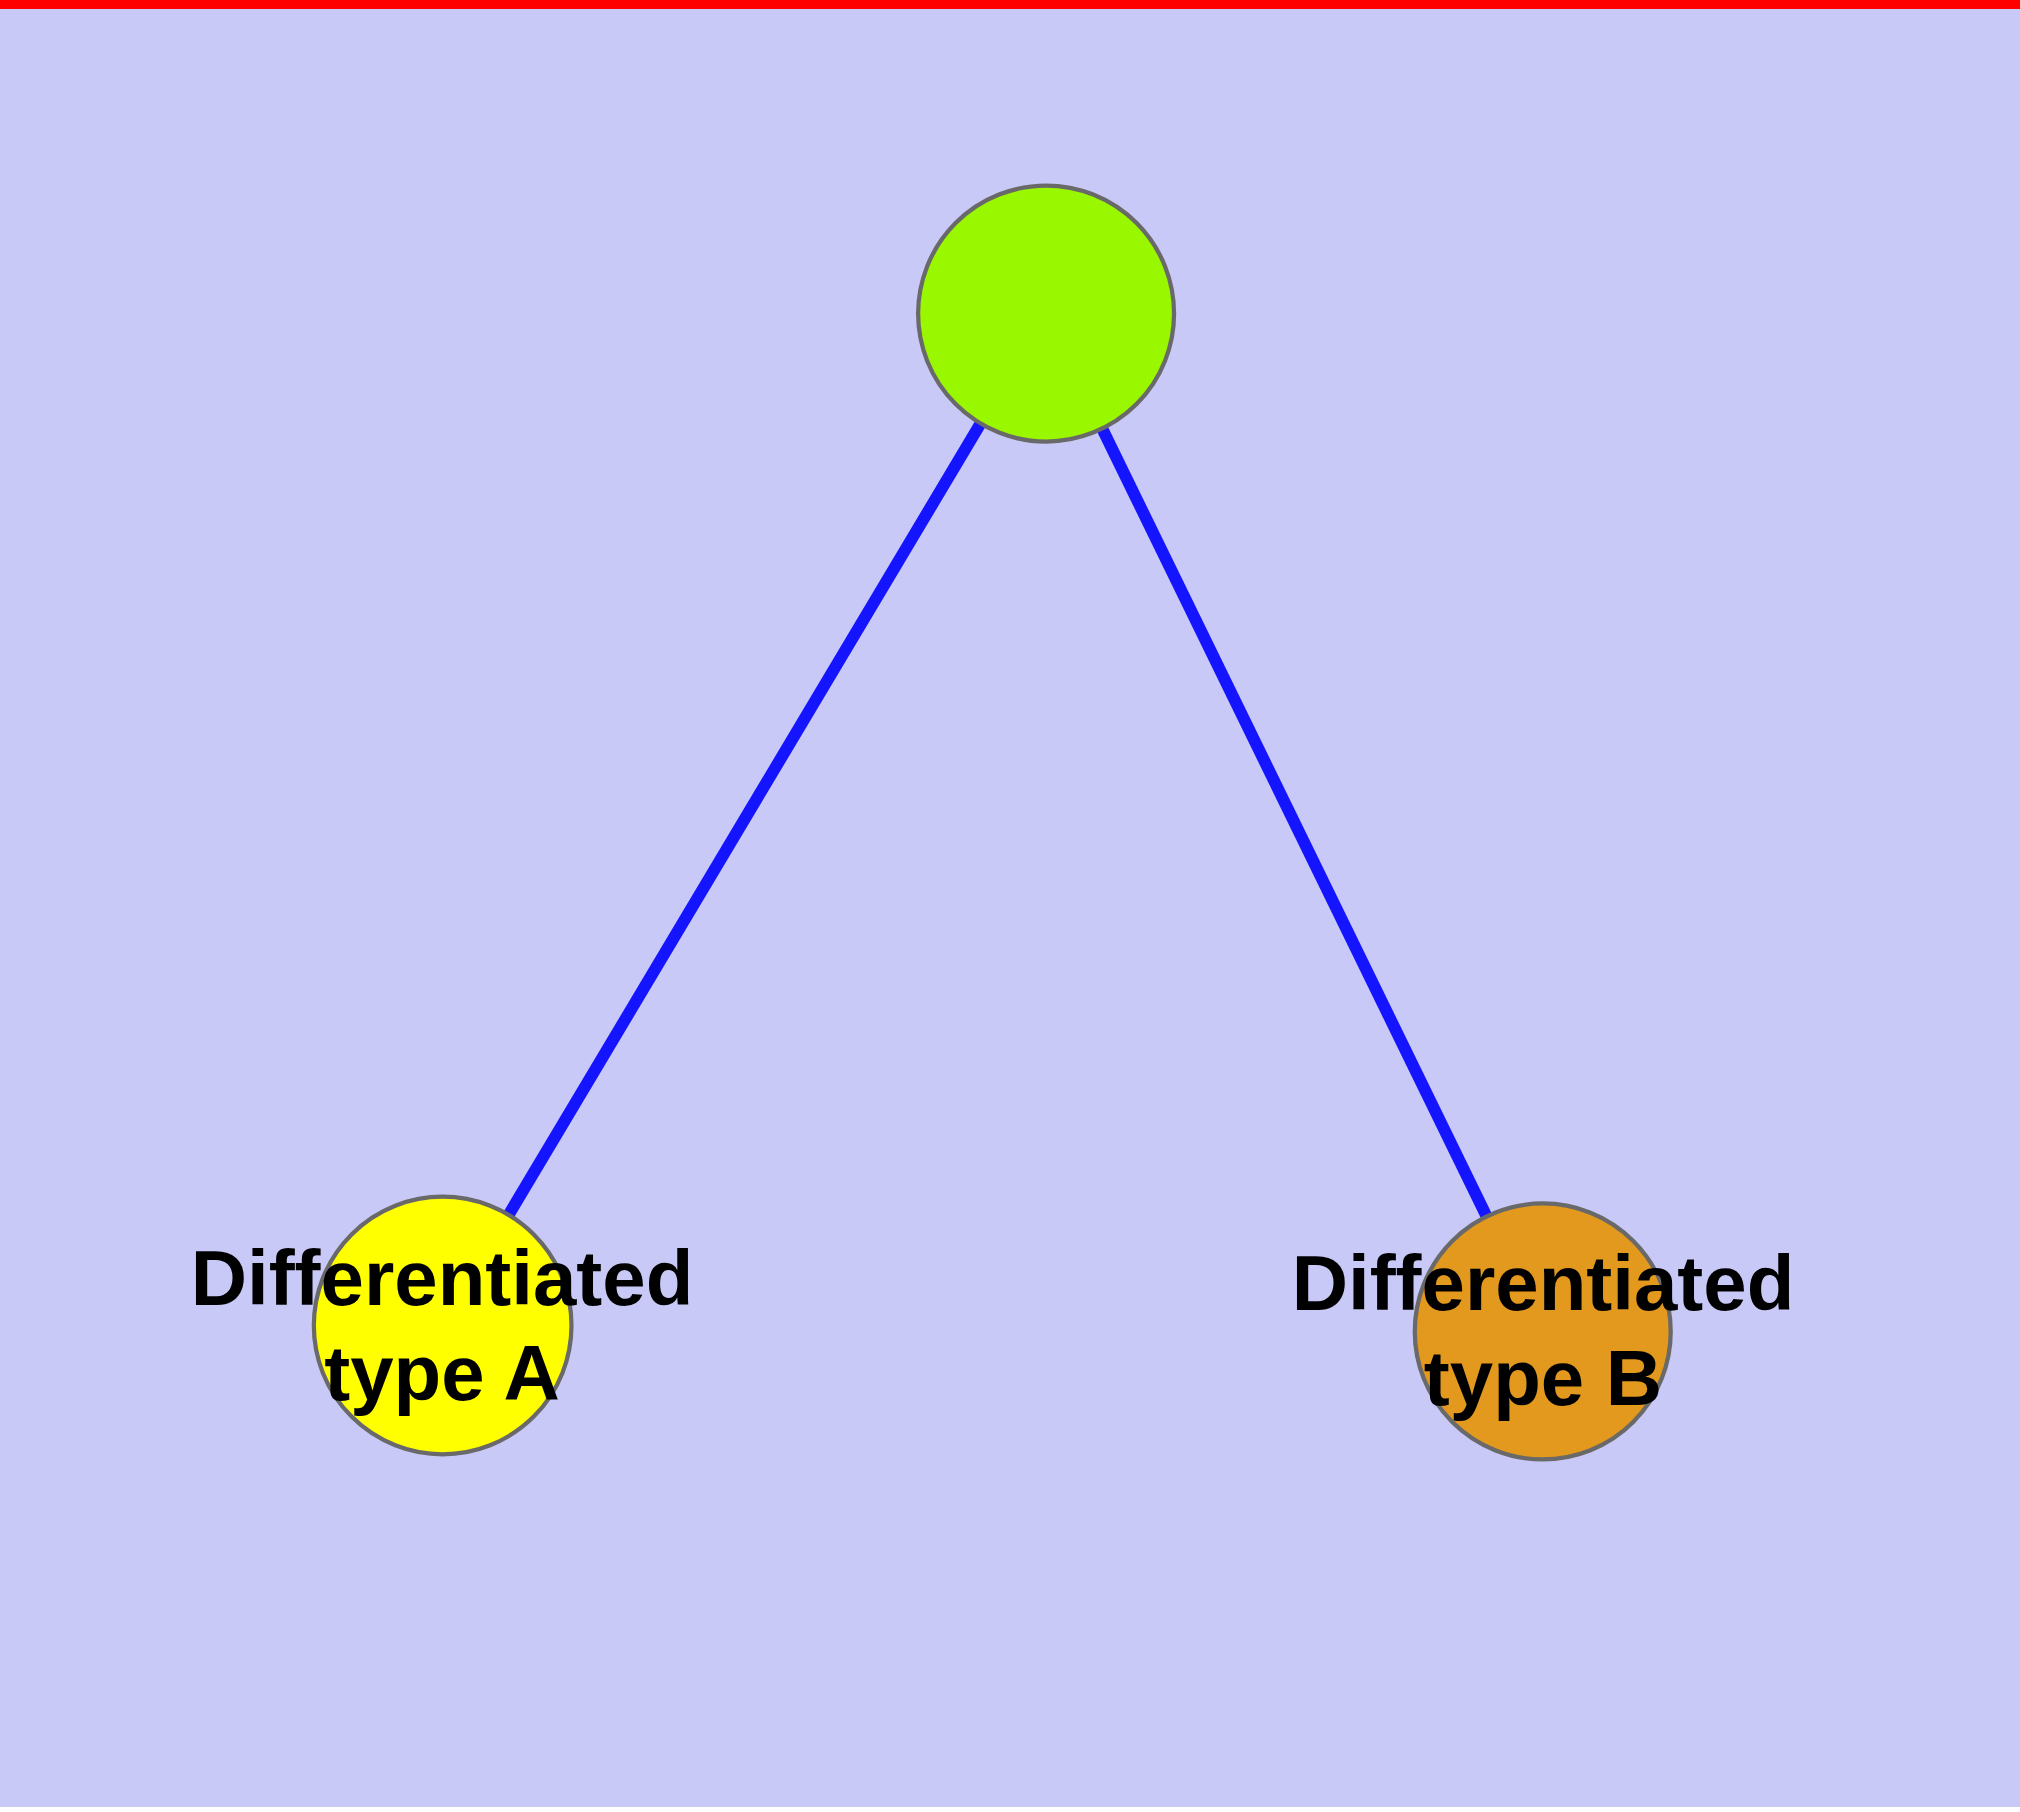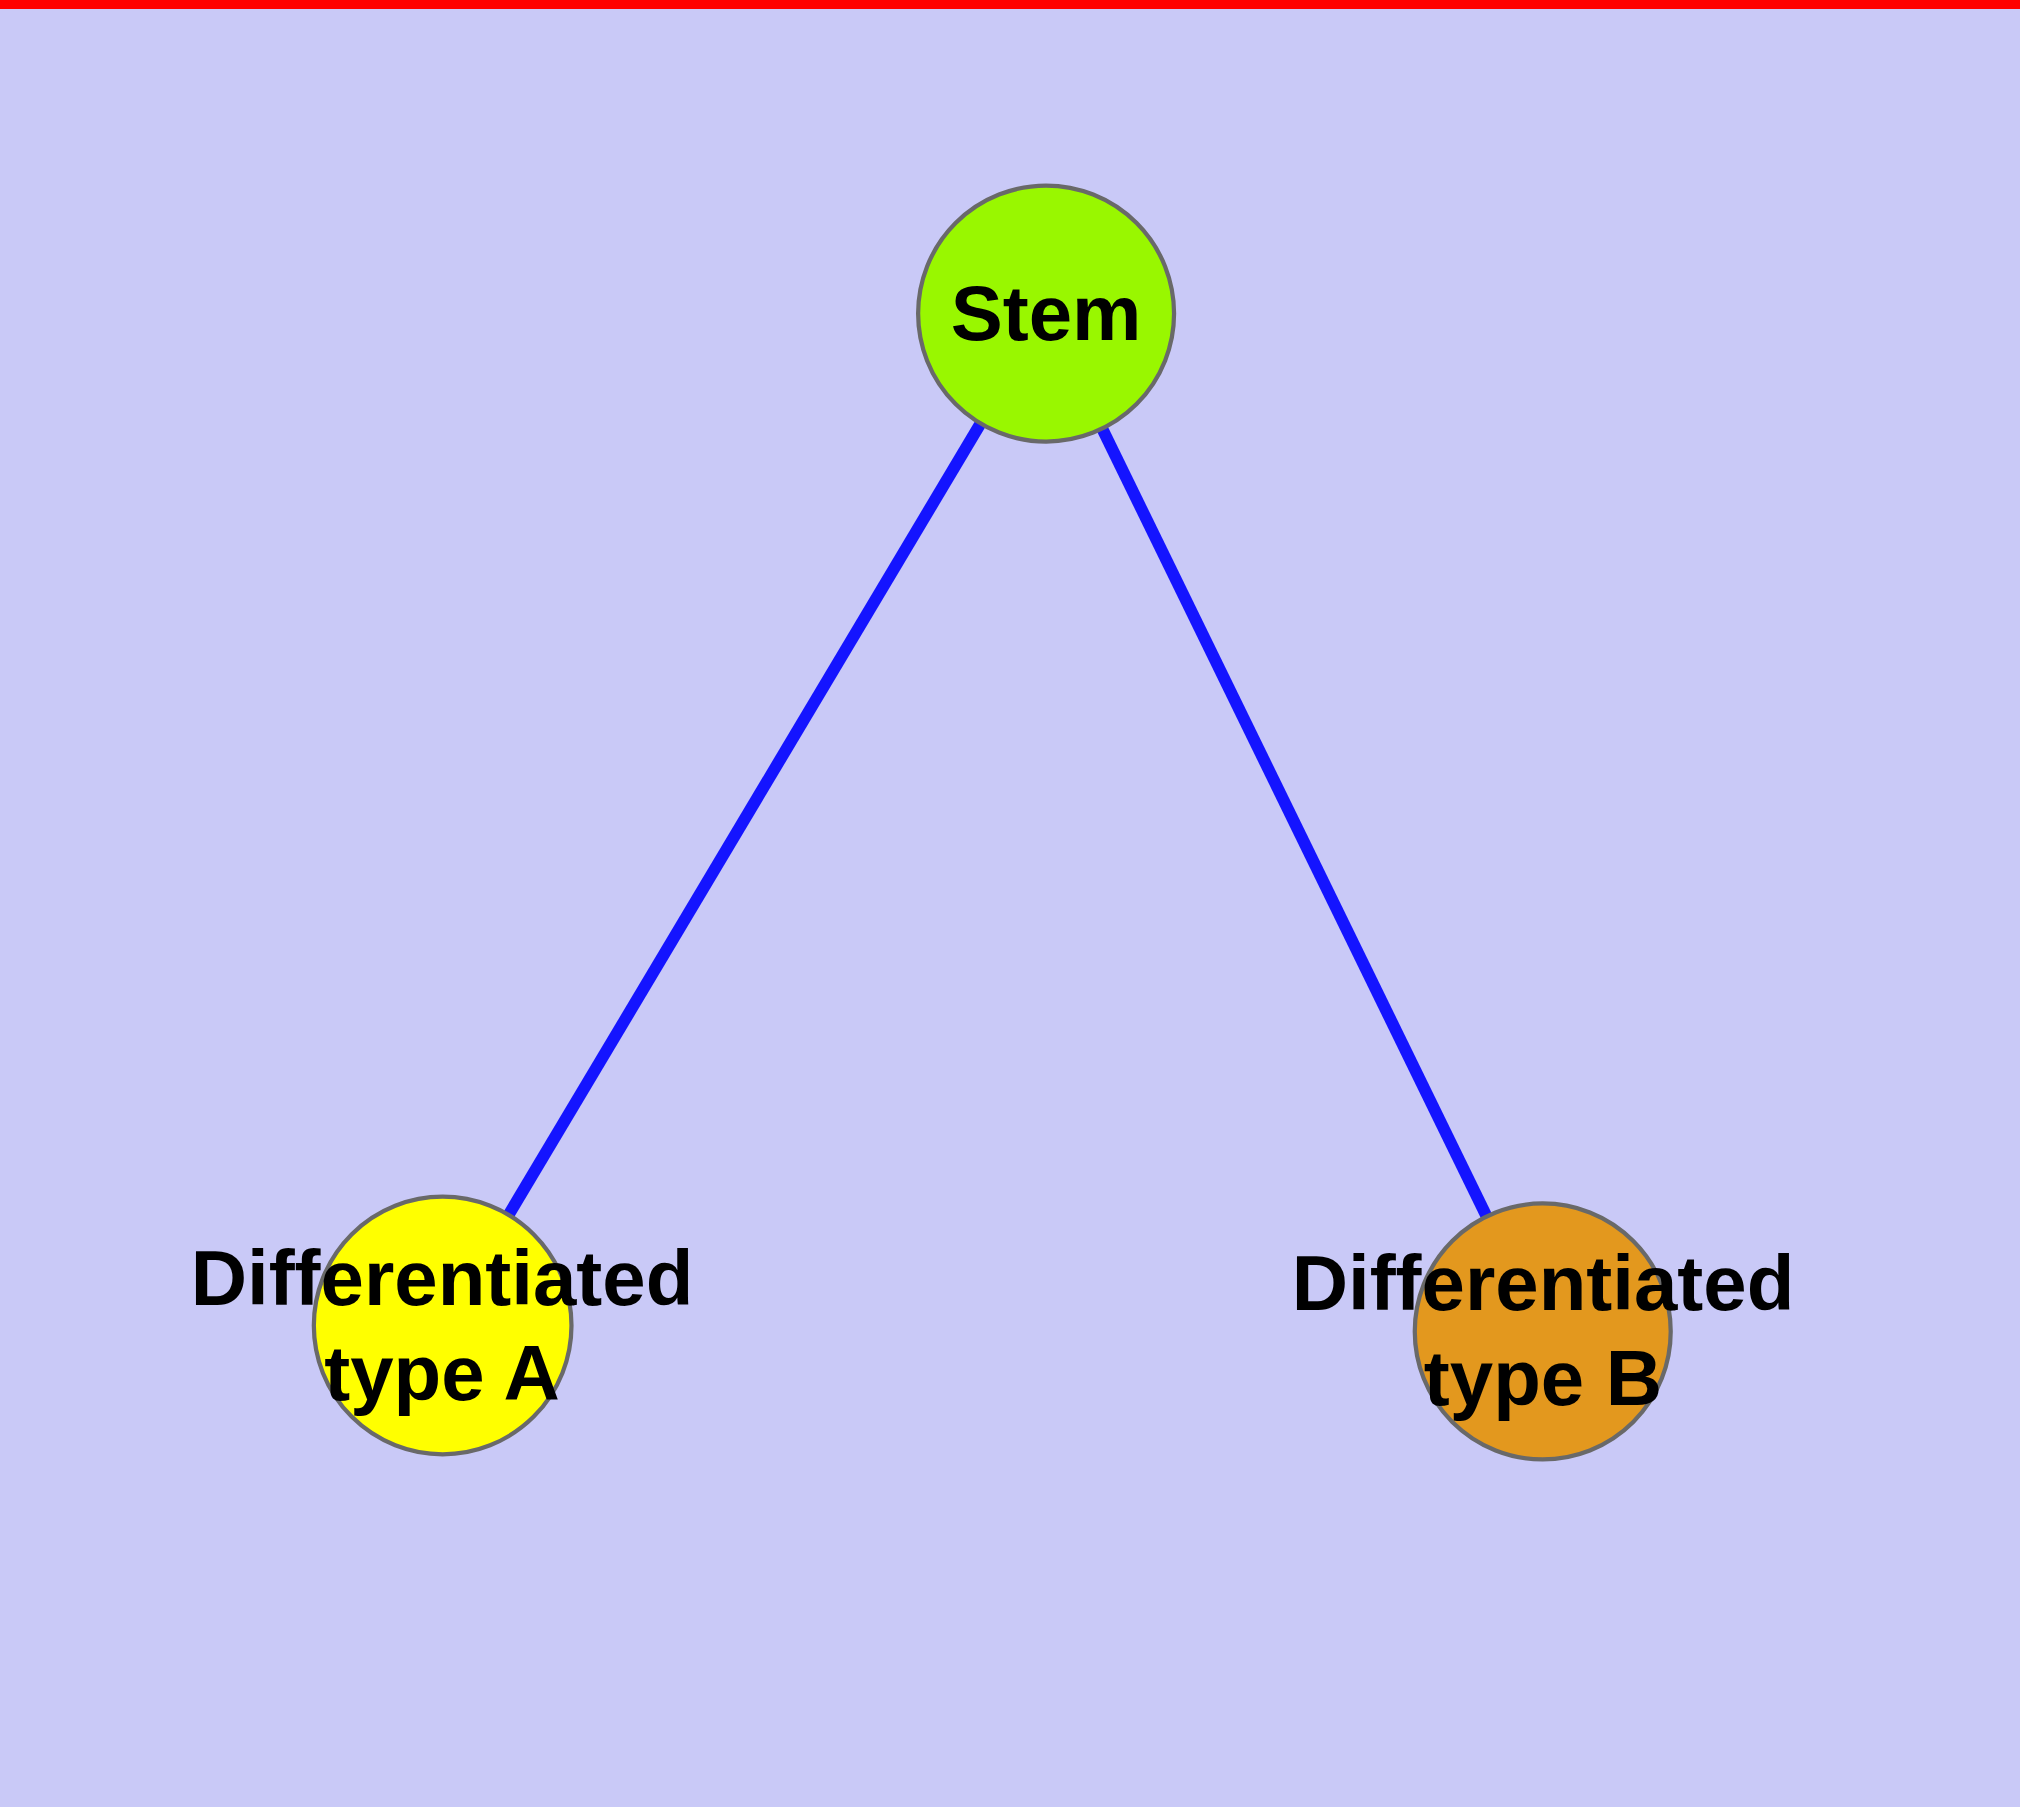--- a/index.html
+++ b/index.html
@@ -53,21 +53,20 @@
 <div class="canvas">
 
   <svg class="graph" viewBox="0 0 2384 2138">
     <line x1="1234" y1="370" x2="522" y2="1564" stroke="#1414FF" stroke-width="14"></line>
     <line x1="1234" y1="370" x2="1820" y2="1571" stroke="#1414FF" stroke-width="14"></line>
     <circle cx="1234" cy="370" r="151" fill="#99F700" stroke="#696969" stroke-width="5"></circle>
     <circle cx="522" cy="1564" r="152" fill="#FFFF00" stroke="#696969" stroke-width="5"></circle>
     <circle cx="1820" cy="1571" r="151" fill="#E3981E" stroke="#696969" stroke-width="5"></circle>
   </svg>
 
-  <div class="node-label" style="left: 1046px; top: 314px; color: rgb(0, 0, 0);">Stem</div>
   <div class="node-label" style="left: 442px; top: 1326px; color: rgb(0, 0, 0);">Differentiated
 type A</div>
   <div class="node-label" style="left: 1543px; top: 1331px; color: rgb(0, 0, 0);">Differentiated
 type B</div>
 
   <div class="top-strip"></div>
   <div class="bottom-strip"></div>
 </div>
 
 

